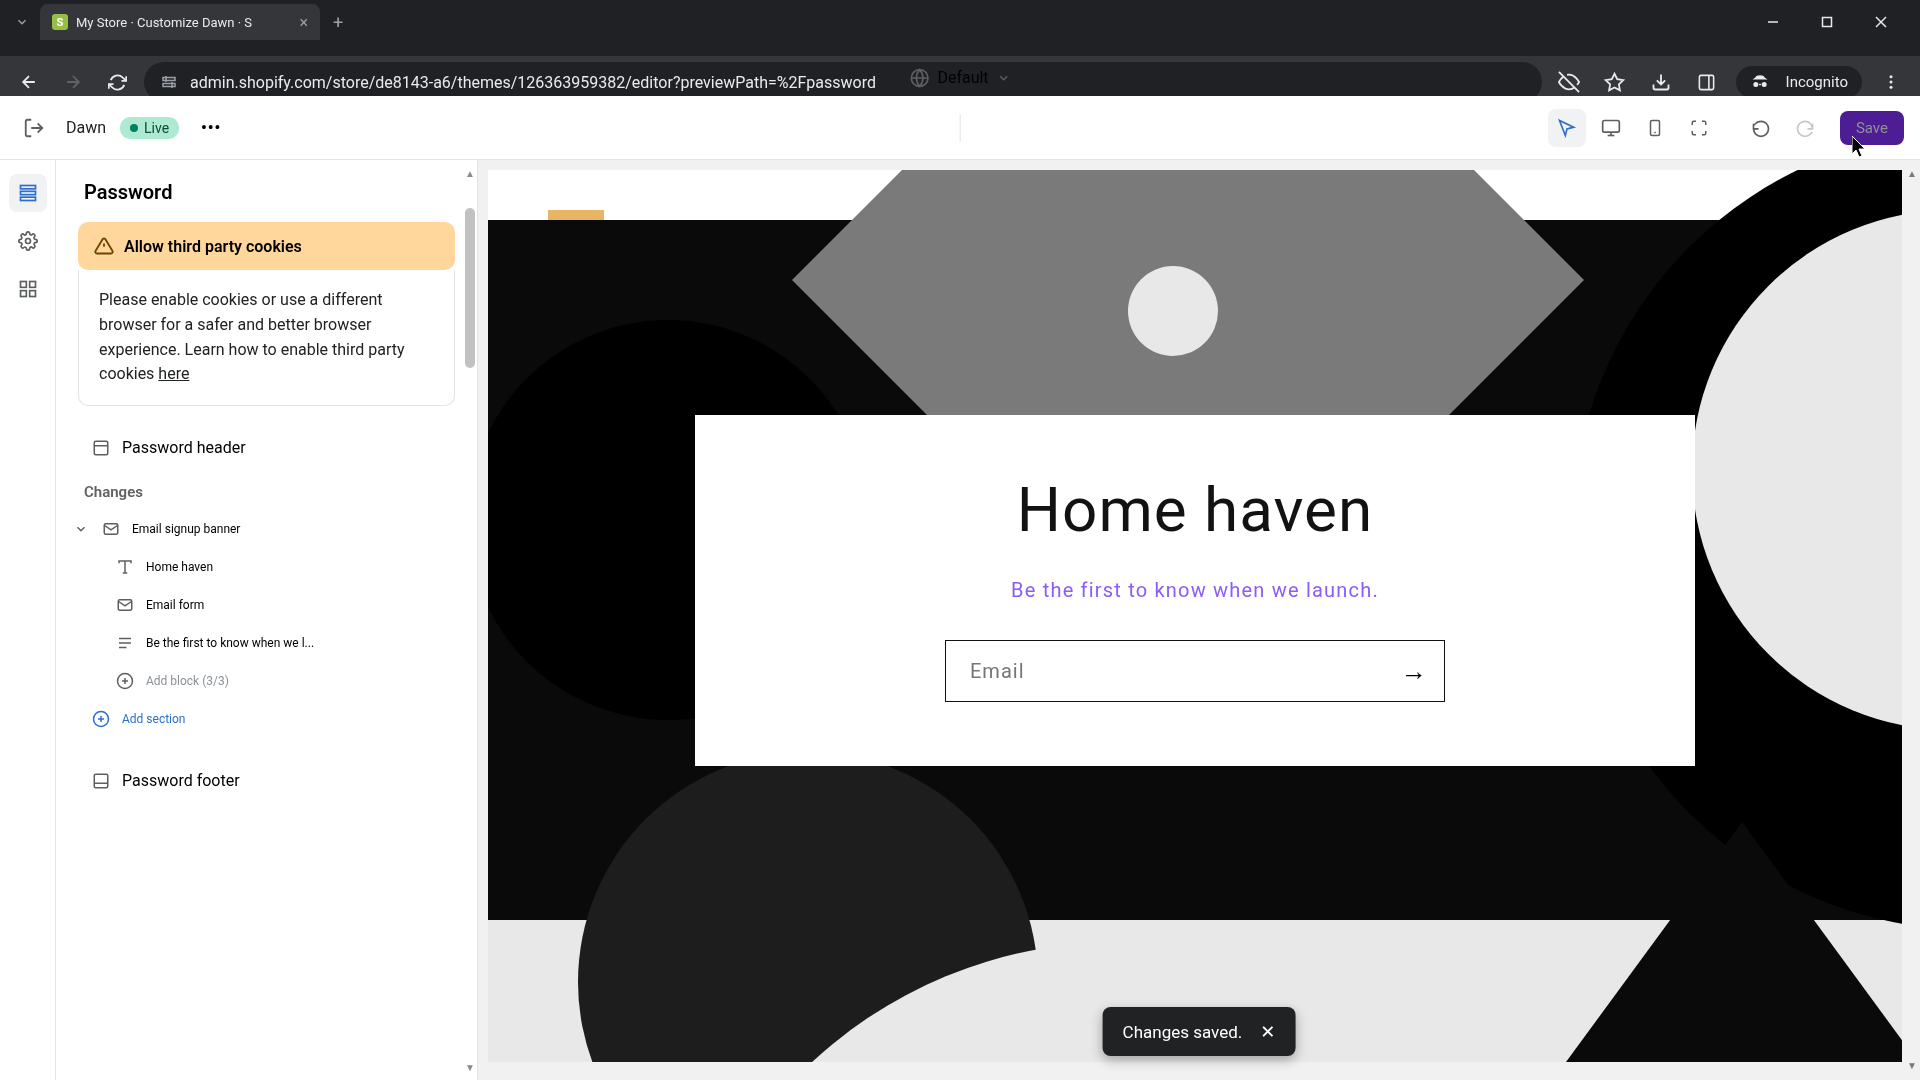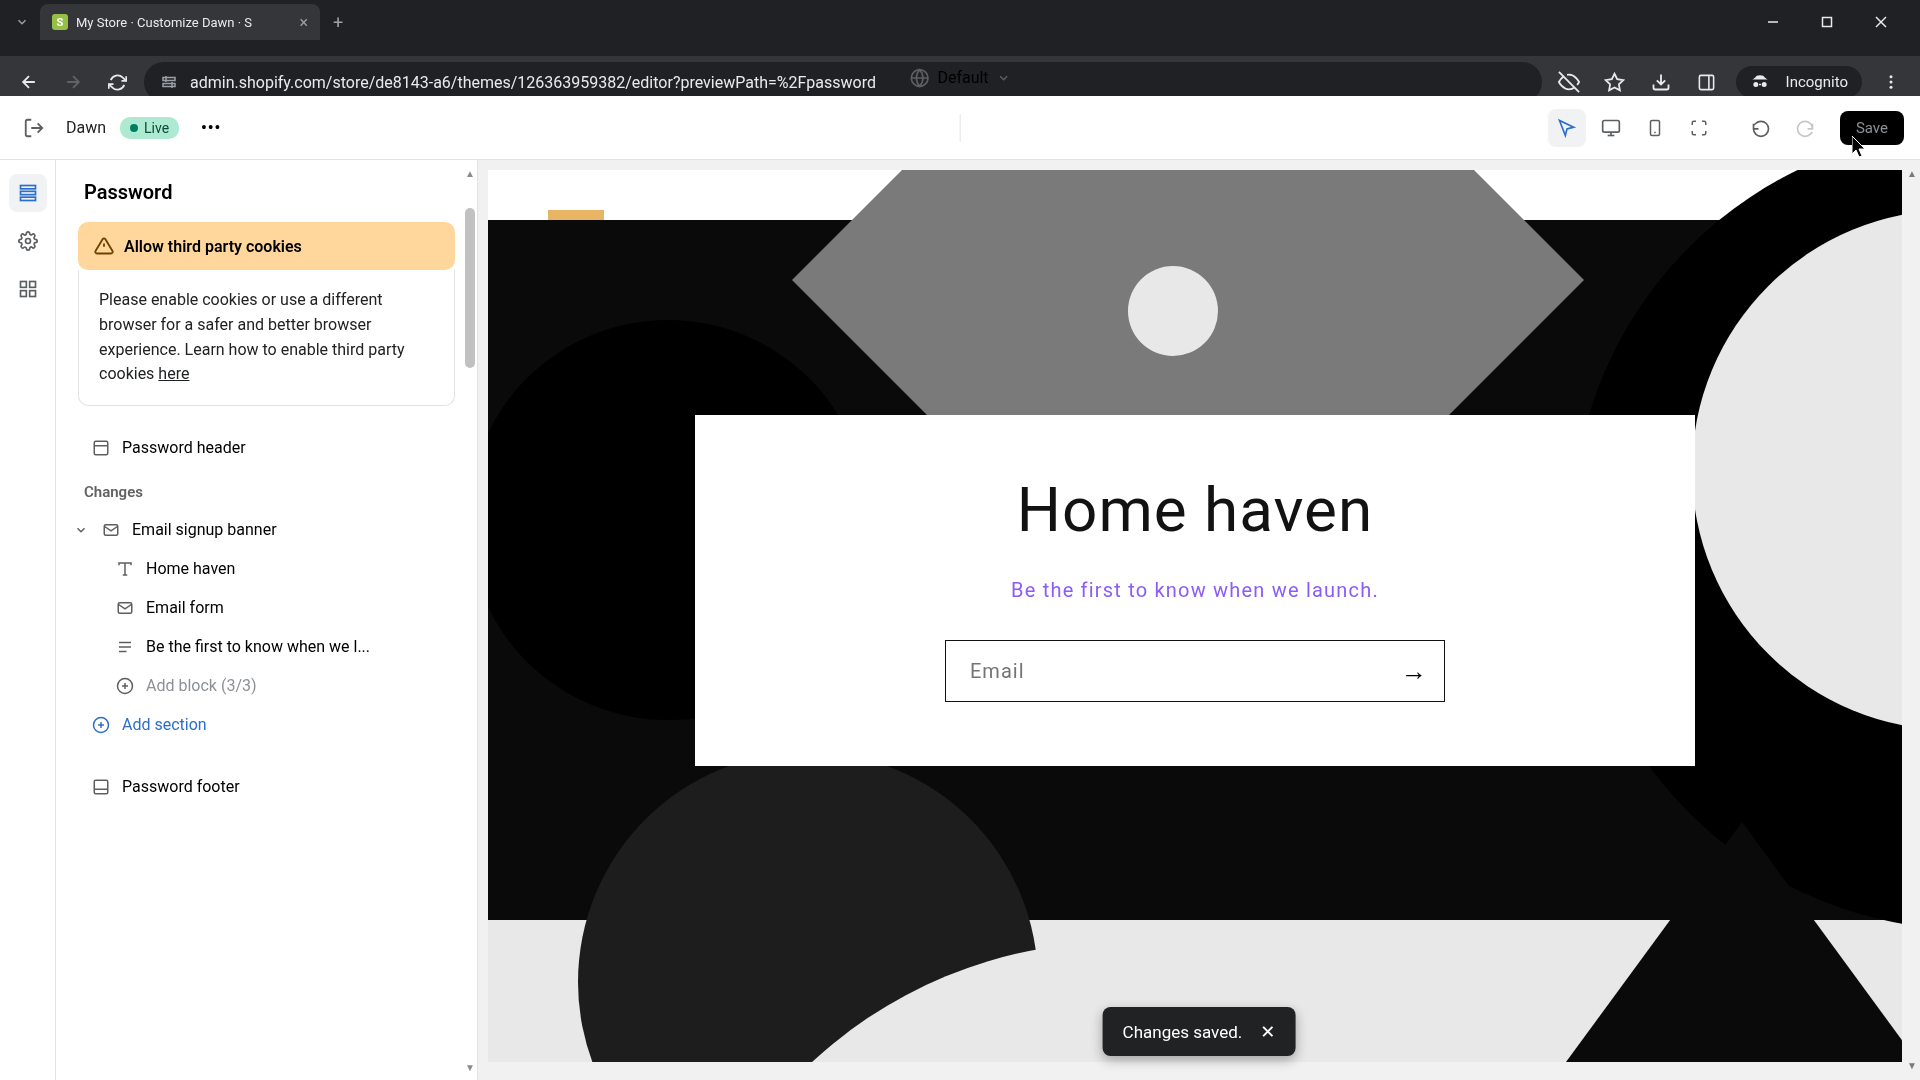--- a/index.html
+++ b/index.html
@@ -33,37 +33,37 @@
 .theme-name { font-size: 16px; color: #202223; }
 .live-badge { background: #aee9d1; color: #0a4b3a; padding: 3px 10px; border-radius: 10px; font-size: 14px; display: flex; align-items: center; gap: 6px; }
 .live-badge::before { content: ""; width: 8px; height: 8px; background: #008060; border-radius: 50%; }
 .more-btn { width: 36px; height: 36px; display: flex; align-items: center; justify-content: center; cursor: pointer; border-radius: 8px; font-weight: bold; letter-spacing: 1px; }
 .header-center { position: absolute; left: 50%; transform: translateX(-50%); display: flex; align-items: center; gap: 20px; flex-direction: column; }
 .dropdown-btn { display: flex; align-items: center; gap: 8px; padding: 6px 12px; border-radius: 8px; cursor: pointer; font-size: 16px; }
 .header-divider { width: 1px; height: 28px; background: #e1e3e5; }
 .header-right { margin-left: auto; display: flex; align-items: center; gap: 6px; }
 .device-btn { width: 38px; height: 38px; display: flex; align-items: center; justify-content: center; cursor: pointer; border-radius: 8px; }
 .device-btn.active { background: #f1f2f3; }
-.save-btn { background: #000000; color: #8c9196; padding: 8px 16px; border-radius: 8px; font-size: 15px; cursor: default; margin-left: 10px; }
+.save-btn { background: #4c1d95; color: #8c9196; padding: 8px 16px; border-radius: 8px; font-size: 15px; cursor: default; margin-left: 10px; }
 
 .app-body { flex: 1; display: flex; overflow: hidden; }
 .icon-rail { width: 56px; border-right: 1px solid #e1e3e5; display: flex; flex-direction: column; align-items: center; padding-top: 14px; gap: 10px; }
 .rail-icon { width: 38px; height: 38px; display: flex; align-items: center; justify-content: center; cursor: pointer; border-radius: 8px; }
 .rail-icon.active { background: #f1f2f3; }
 
 .sidebar { width: 422px; border-right: 1px solid #e1e3e5; display: flex; flex-direction: column; position: relative; background: #fff; }
 .sidebar-scroll { flex: 1; overflow-y: auto; padding: 18px 0 18px 0; }
 .sidebar h2 { font-size: 20px; font-weight: 650; padding: 2px 28px 18px; }
 .warning-card { margin: 0 22px 0; background: #ffd79d; border-radius: 10px; padding: 14px 16px; display: flex; align-items: center; gap: 10px; font-weight: 600; font-size: 16px; }
 .info-card { margin: 0 22px 22px; background: #fff; border: 1px solid #e1e3e5; border-top: none; border-radius: 0 0 10px 10px; padding: 18px 20px; font-size: 16px; color: #202223; line-height: 1.55; }
 .info-card a { color: #202223; }
 
 .section-item { display: flex; align-items: center; gap: 12px; padding: 10px 28px; font-size: 16px; cursor: pointer; border-radius: 8px; margin: 2px 8px; }
 .section-label { font-size: 15px; font-weight: 600; color: #616161; padding: 14px 28px 8px; }
-.tree-item { display: flex; align-items: center; gap: 10px; padding: 9px 20px 9px 10px; font-size: 16px; cursor: pointer; border-radius: 8px; margin: 2px 8px; }
+.tree-item { display: flex; align-items: center; gap: 10px; padding: 9px 20px 9px 10px; font-size: 12px; cursor: pointer; border-radius: 8px; margin: 2px 8px; }
 .tree-item .caret { width: 18px; text-align: center; color: #5c5f62; }
 .tree-item .ticon { width: 20px; text-align: center; color: #5c5f62; }
 .tree-children { padding-left: 28px; }
 .tree-children .tree-item { padding-left: 24px; }
 .tree-item.disabled { color: #8c9196; cursor: default; }
 .add-section { color: #2c6ecb; }
 .add-section .ticon { color: #2c6ecb; }
 .sidebar-scrollbar { position: absolute; right: 2px; top: 8px; bottom: 8px; width: 10px; }
 .sidebar-scrollbar .thumb { position: absolute; top: 40px; width: 10px; height: 160px; background: #c1c1c1; border-radius: 5px; }
 .sidebar-scrollbar .arrow { position: absolute; width: 10px; height: 10px; color: #8c8c8c; font-size: 10px; text-align: center; }

